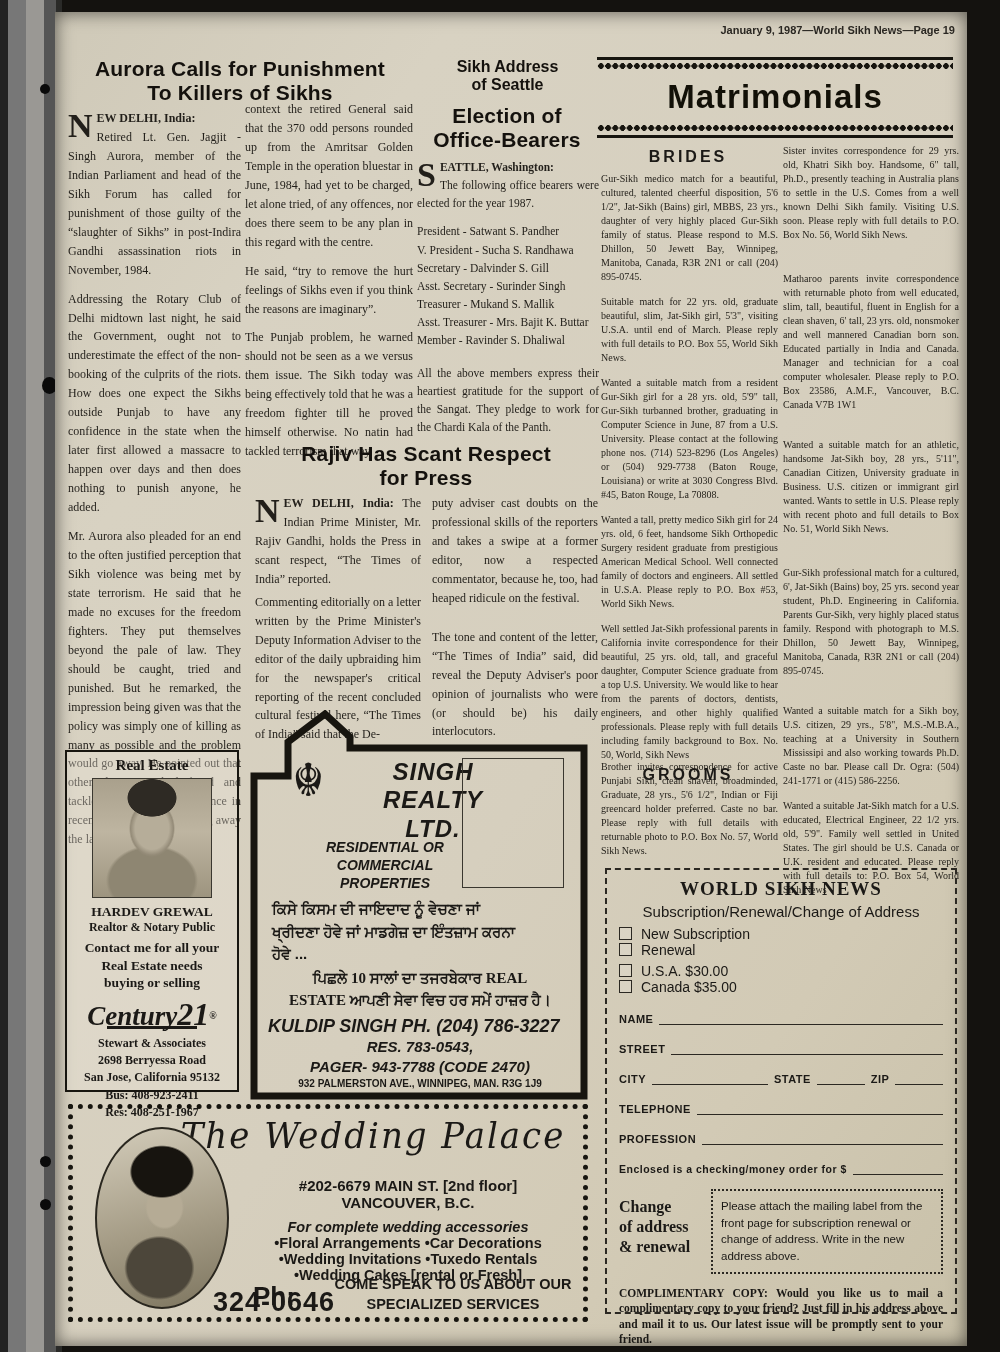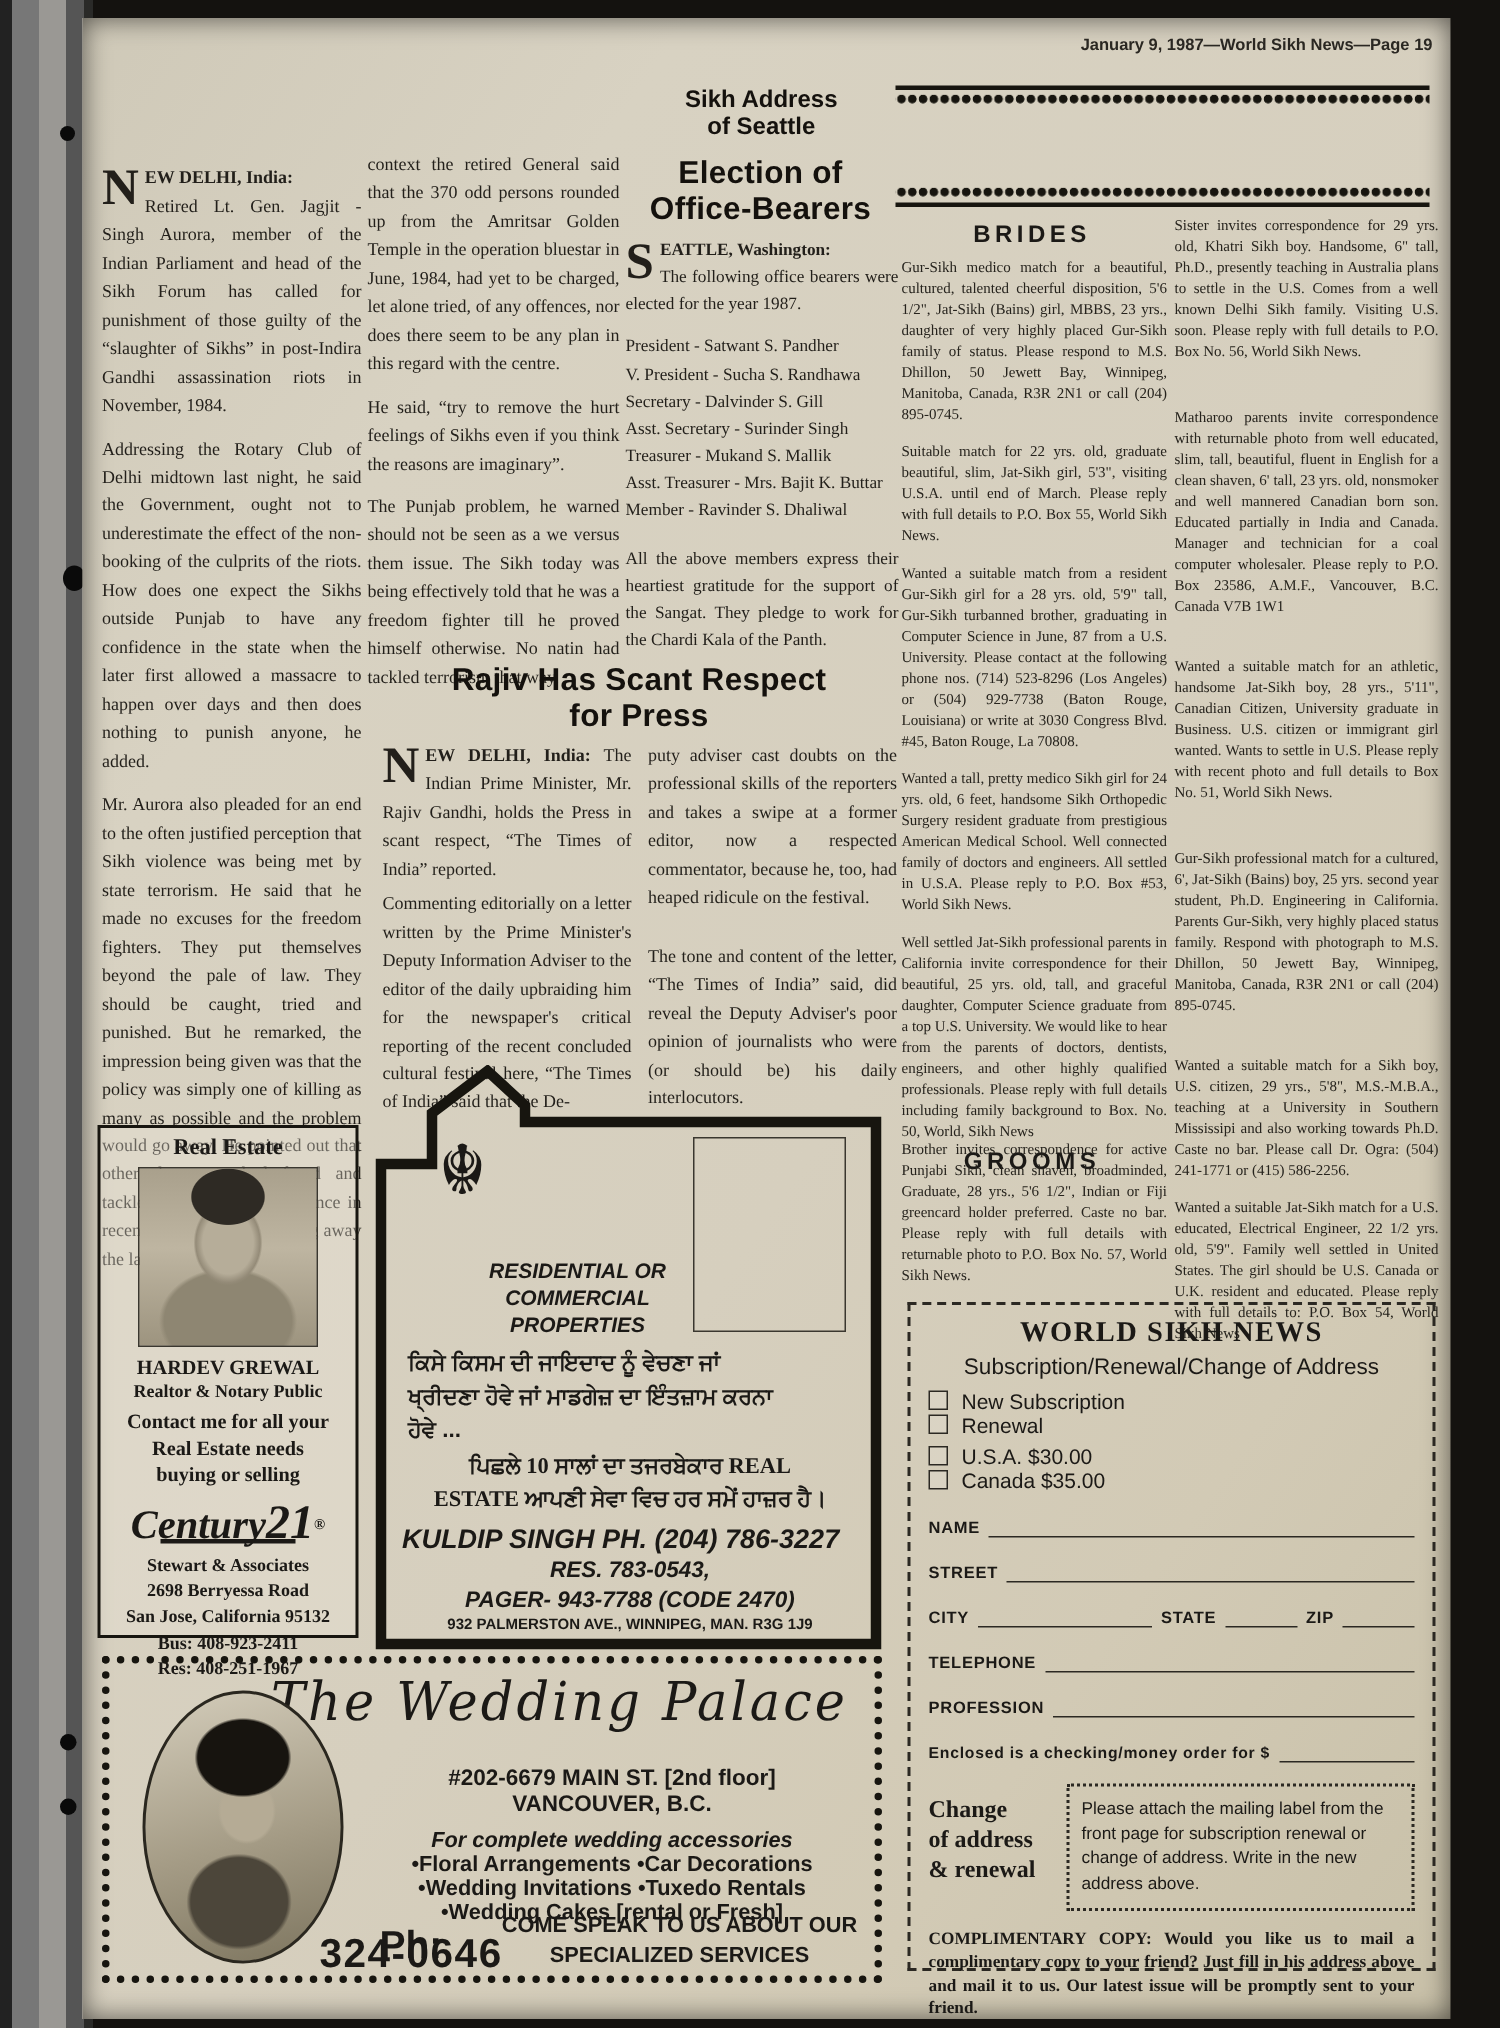--- a/index.html
+++ b/index.html
@@ -88,20 +88,24 @@
 <div class="sleeve"></div>
 <div class="hole" style="left:40px;top:84px;width:10px;height:10px;"></div>
 <div class="hole" style="left:42px;top:377px;width:15px;height:17px;"></div>
 <div class="hole" style="left:40px;top:1156px;width:11px;height:11px;"></div>
 <div class="hole" style="left:40px;top:1199px;width:11px;height:11px;"></div>
 
 <div class="page">
 
   <div class="abs pagehead" style="left:560px;top:12px;width:340px;">January 9, 1987—World Sikh News—Page 19</div>
 
+  <div class="abs headline ctr" style="left:15px;top:45px;width:340px;">
+    <div>Aurora Calls for Punishment</div>
+    <div>To Killers of Sikhs</div>
+  </div>
   <div class="abs bodycopy just" style="left:13px;top:97px;width:173px;">
     <p><span class="dropcap">N</span><span class="dateline">EW DELHI, India:</span><br>
        <span>Retired Lt. Gen. Jagjit - Singh Aurora, member of the Indian Parliament and head of the Sikh Forum has called for punishment of those guilty of the “slaughter of Sikhs” in post-Indira Gandhi assassination riots in November, 1984.</span></p>
     <p>Addressing the Rotary Club of Delhi midtown last night, he said the Government, ought not to underestimate the effect of the non-booking of the culprits of the riots. How does one expect the Sikhs outside Punjab to have any confidence in the state when the later first allowed a massacre to happen over days and then does nothing to punish anyone, he added.</p>
     <p>Mr. Aurora also pleaded for an end to the often justified perception that Sikh violence was being met by state terrorism. He said that he made no excuses for the freedom fighters. They put themselves beyond the pale of law. They should be caught, tried and punished. But he remarked, the impression being given was that the policy was simply one of killing as many as possible and the problem would go away. He pointed out that other democrats had faced and tackled the problem of violence in recent years without throwing away the law book. In this</p>
   </div>
   <div class="abs bodycopy just" style="left:190px;top:88px;width:168px;">
     <p>context the retired General said that the 370 odd persons rounded up from the Amritsar Golden Temple in the operation bluestar in June, 1984, had yet to be charged, let alone tried, of any offences, nor does there seem to be any plan in this regard with the centre.</p>
     <p>He said, “try to remove the hurt feelings of Sikhs even if you think the reasons are imaginary”.</p>
     <p>The Punjab problem, he warned should not be seen as a we versus them issue. The Sikh today was being effectively told that he was a freedom fighter till he proved himself otherwise. No natin had tackled terrorism that way.</p>
@@ -138,20 +142,21 @@
     <p style="margin-bottom:4px;"><span class="dropcap">N</span><span class="dateline">EW DELHI, India:</span>
        <span>The Indian Prime Minister, Mr. Rajiv Gandhi, holds the Press in scant respect, “The Times of India” reported.</span></p>
     <p>Commenting editorially on a letter written by the Prime Minister's Deputy Information Adviser to the editor of the daily upbraiding him for the newspaper's critical reporting of the recent concluded cultural festival here, “The Times of India” said that the De-</p>
   </div>
   <div class="abs bodycopy just" style="left:377px;top:482px;width:166px;">
     <p>puty adviser cast doubts on the professional skills of the reporters and takes a swipe at a former editor, now a respected commentator, because he, too, had heaped ridicule on the festival.</p>
     <p style="margin-top:20px;">The tone and content of the letter, “The Times of India” said, did reveal the Deputy Adviser's poor opinion of journalists who were (or should be) his daily interlocutors.</p>
   </div>
 
   <div class="abs coil top" style="left:542px;top:45px;width:356px;"></div>
+  <div class="abs matri-title ctr" style="left:542px;top:68px;width:356px;">Matrimonials</div>
   <div class="abs coil bot" style="left:542px;top:110px;width:356px;"></div>
 
   <div class="abs seclabel ctr" style="left:545px;top:136px;width:176px;">BRIDES</div>
   <div class="abs matri" style="left:546px;top:160px;width:177px;">
     <p>Gur-Sikh medico match for a beautiful, cultured, talented cheerful disposition, 5'6 1/2", Jat-Sikh (Bains) girl, MBBS, 23 yrs., daughter of very highly placed Gur-Sikh family of status. Please respond to M.S. Dhillon, 50 Jewett Bay, Winnipeg, Manitoba, Canada, R3R 2N1 or call (204) 895-0745.</p>
     <p>Suitable match for 22 yrs. old, graduate beautiful, slim, Jat-Sikh girl, 5'3", visiting U.S.A. until end of March. Please reply with full details to P.O. Box 55, World Sikh News.</p>
     <p>Wanted a suitable match from a resident Gur-Sikh girl for a 28 yrs. old, 5'9" tall, Gur-Sikh turbanned brother, graduating in Computer Science in June, 87 from a U.S. University. Please contact at the following phone nos. (714) 523-8296 (Los Angeles) or (504) 929-7738 (Baton Rouge, Louisiana) or write at 3030 Congress Blvd. #45, Baton Rouge, La  70808.</p>
     <p>Wanted a tall, pretty medico Sikh girl for 24 yrs. old, 6 feet, handsome Sikh Orthopedic Surgery resident graduate from prestigious American Medical School. Well connected family of doctors and engineers. All settled in U.S.A. Please reply to P.O. Box #53, World Sikh News.</p>
     <p>Well settled Jat-Sikh professional parents in California invite correspondence for their beautiful, 25 yrs. old, tall, and graceful daughter, Computer Science graduate from a top U.S. University. We would like to hear from the parents of doctors, dentists, engineers, and other highly qualified professionals. Please reply with full details including family background to Box. No. 50, World, Sikh News</p>
   </div>
@@ -189,20 +194,25 @@
       <div>Bus: 408-923-2411</div>
       <div>Res: 408-251-1967</div>
     </div>
   </div>
 
   <div class="abs" style="left:195px;top:698px;width:338px;height:390px;">
     <svg width="338" height="390" viewBox="0 0 338 390" style="position:absolute;left:0;top:0;">
       <path d="M 4 66 L 38 66 L 38 32 L 75 4 L 100 27 L 100 38 L 334 38 L 334 386 L 4 386 Z" fill="none" stroke="#17150f" stroke-width="7" stroke-linejoin="miter"></path>
     </svg>
     <div class="abs" style="left:42px;top:48px;font-size:46px;line-height:1;">☬</div>
+    <div class="abs singh-name" style="left:118px;top:48px;width:130px;text-align:center;">
+      <div>SINGH</div>
+      <div>REALTY</div>
+      <div>LTD.</div>
+    </div>
     <div class="photo-frame photo-man abs" style="left:212px;top:48px;width:100px;height:128px;"></div>
     <div class="abs singh-sub ctr" style="left:60px;top:128px;width:150px;">
       <div>RESIDENTIAL OR</div>
       <div>COMMERCIAL</div>
       <div>PROPERTIES</div>
     </div>
     <div class="abs punjabi" style="left:22px;top:188px;width:296px;">
       <div>ਕਿਸੇ ਕਿਸਮ ਦੀ ਜਾਇਦਾਦ ਨੂੰ ਵੇਚਣਾ ਜਾਂ</div>
       <div>ਖ੍ਰੀਦਣਾ ਹੋਵੇ ਜਾਂ ਮਾਡਗੇਜ਼ ਦਾ ਇੰਤਜ਼ਾਮ ਕਰਨਾ</div>
       <div>ਹੋਵੇ ...</div>

